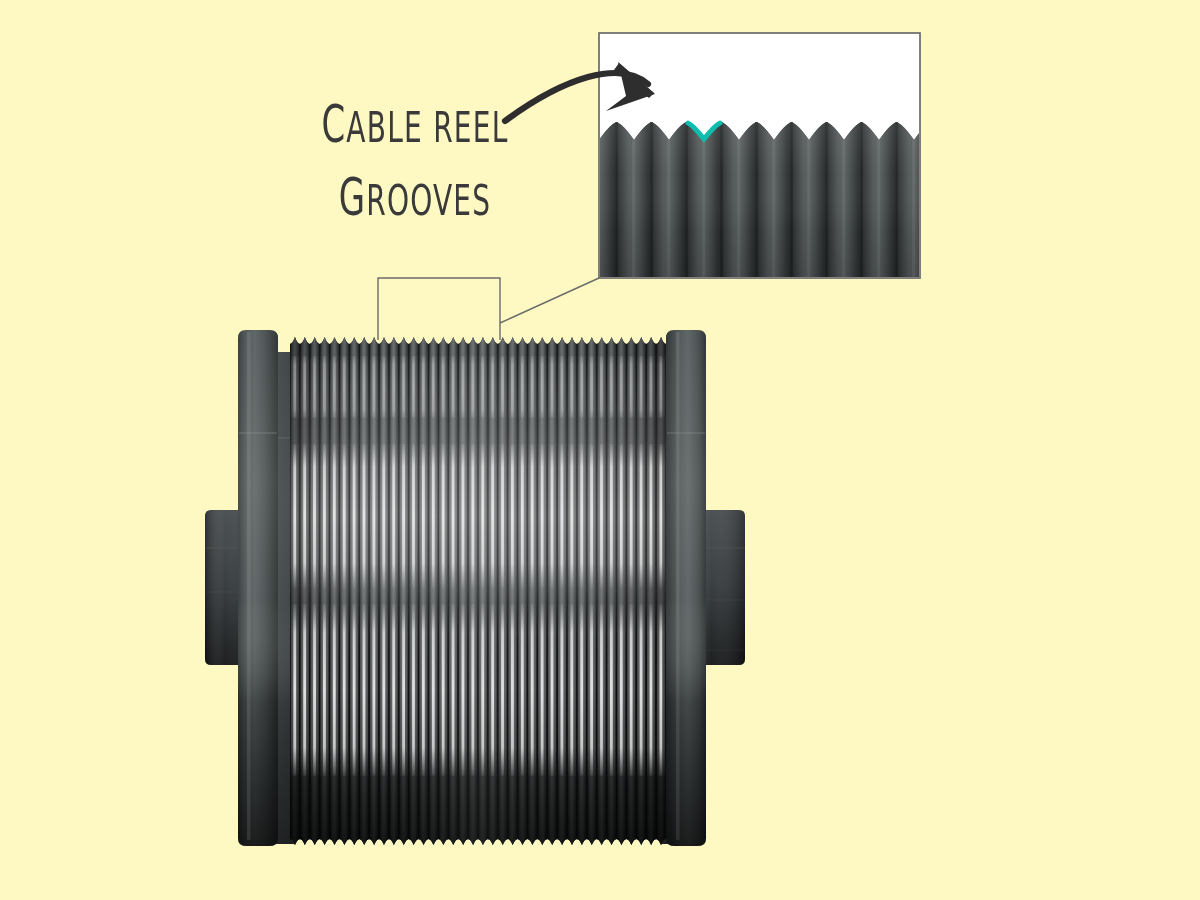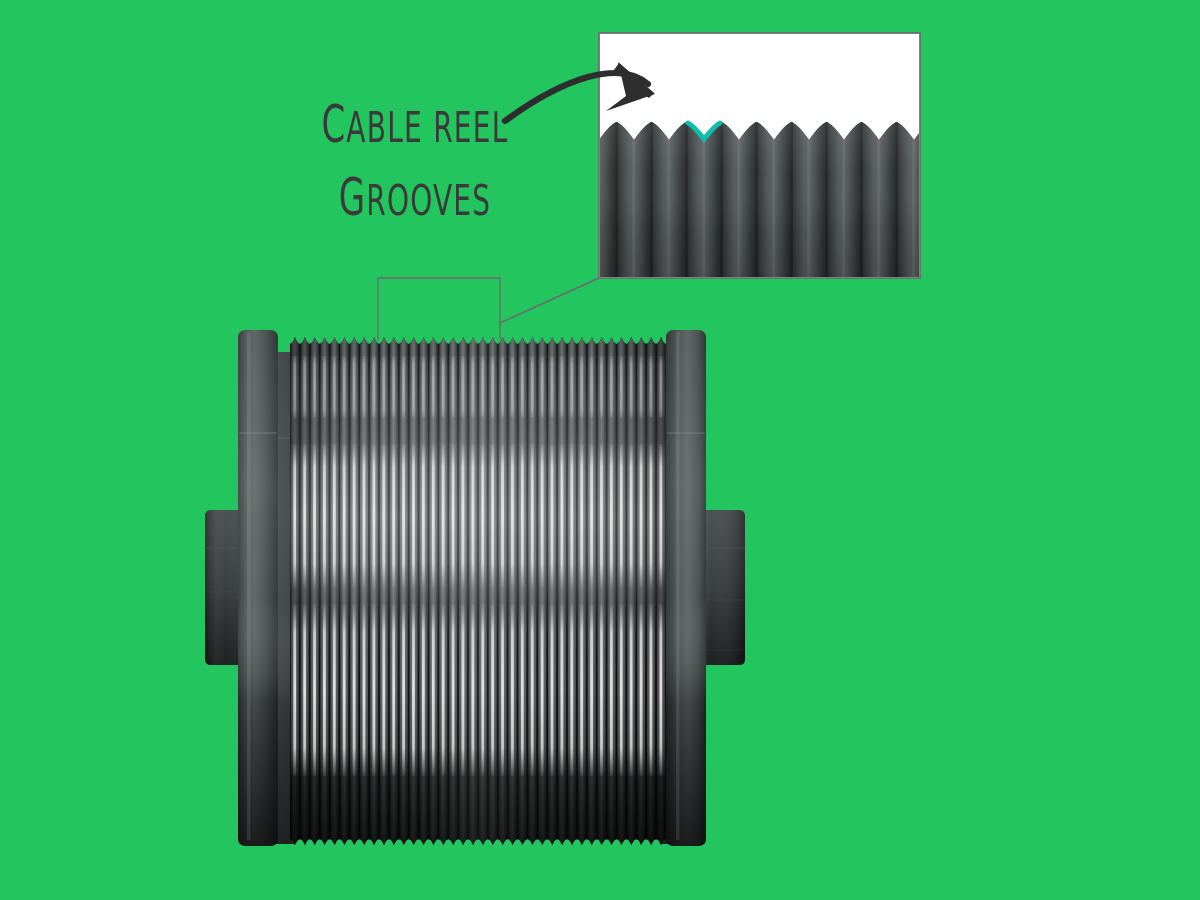--- a/index.html
+++ b/index.html
@@ -5,21 +5,21 @@
 <style>
   html, body {
     margin: 0;
     padding: 0;
     background: #ffffff;
   }
   #stage {
     position: relative;
     width: 1200px;
     height: 900px;
-    background: #22c55e;
+    background: #fef9c3;
     overflow: hidden;
     font-family: "DejaVu Sans", sans-serif;
   }
   #stage svg.layer {
     position: absolute;
     top: 0;
     left: 0;
     width: 1200px;
     height: 900px;
     overflow: visible;

